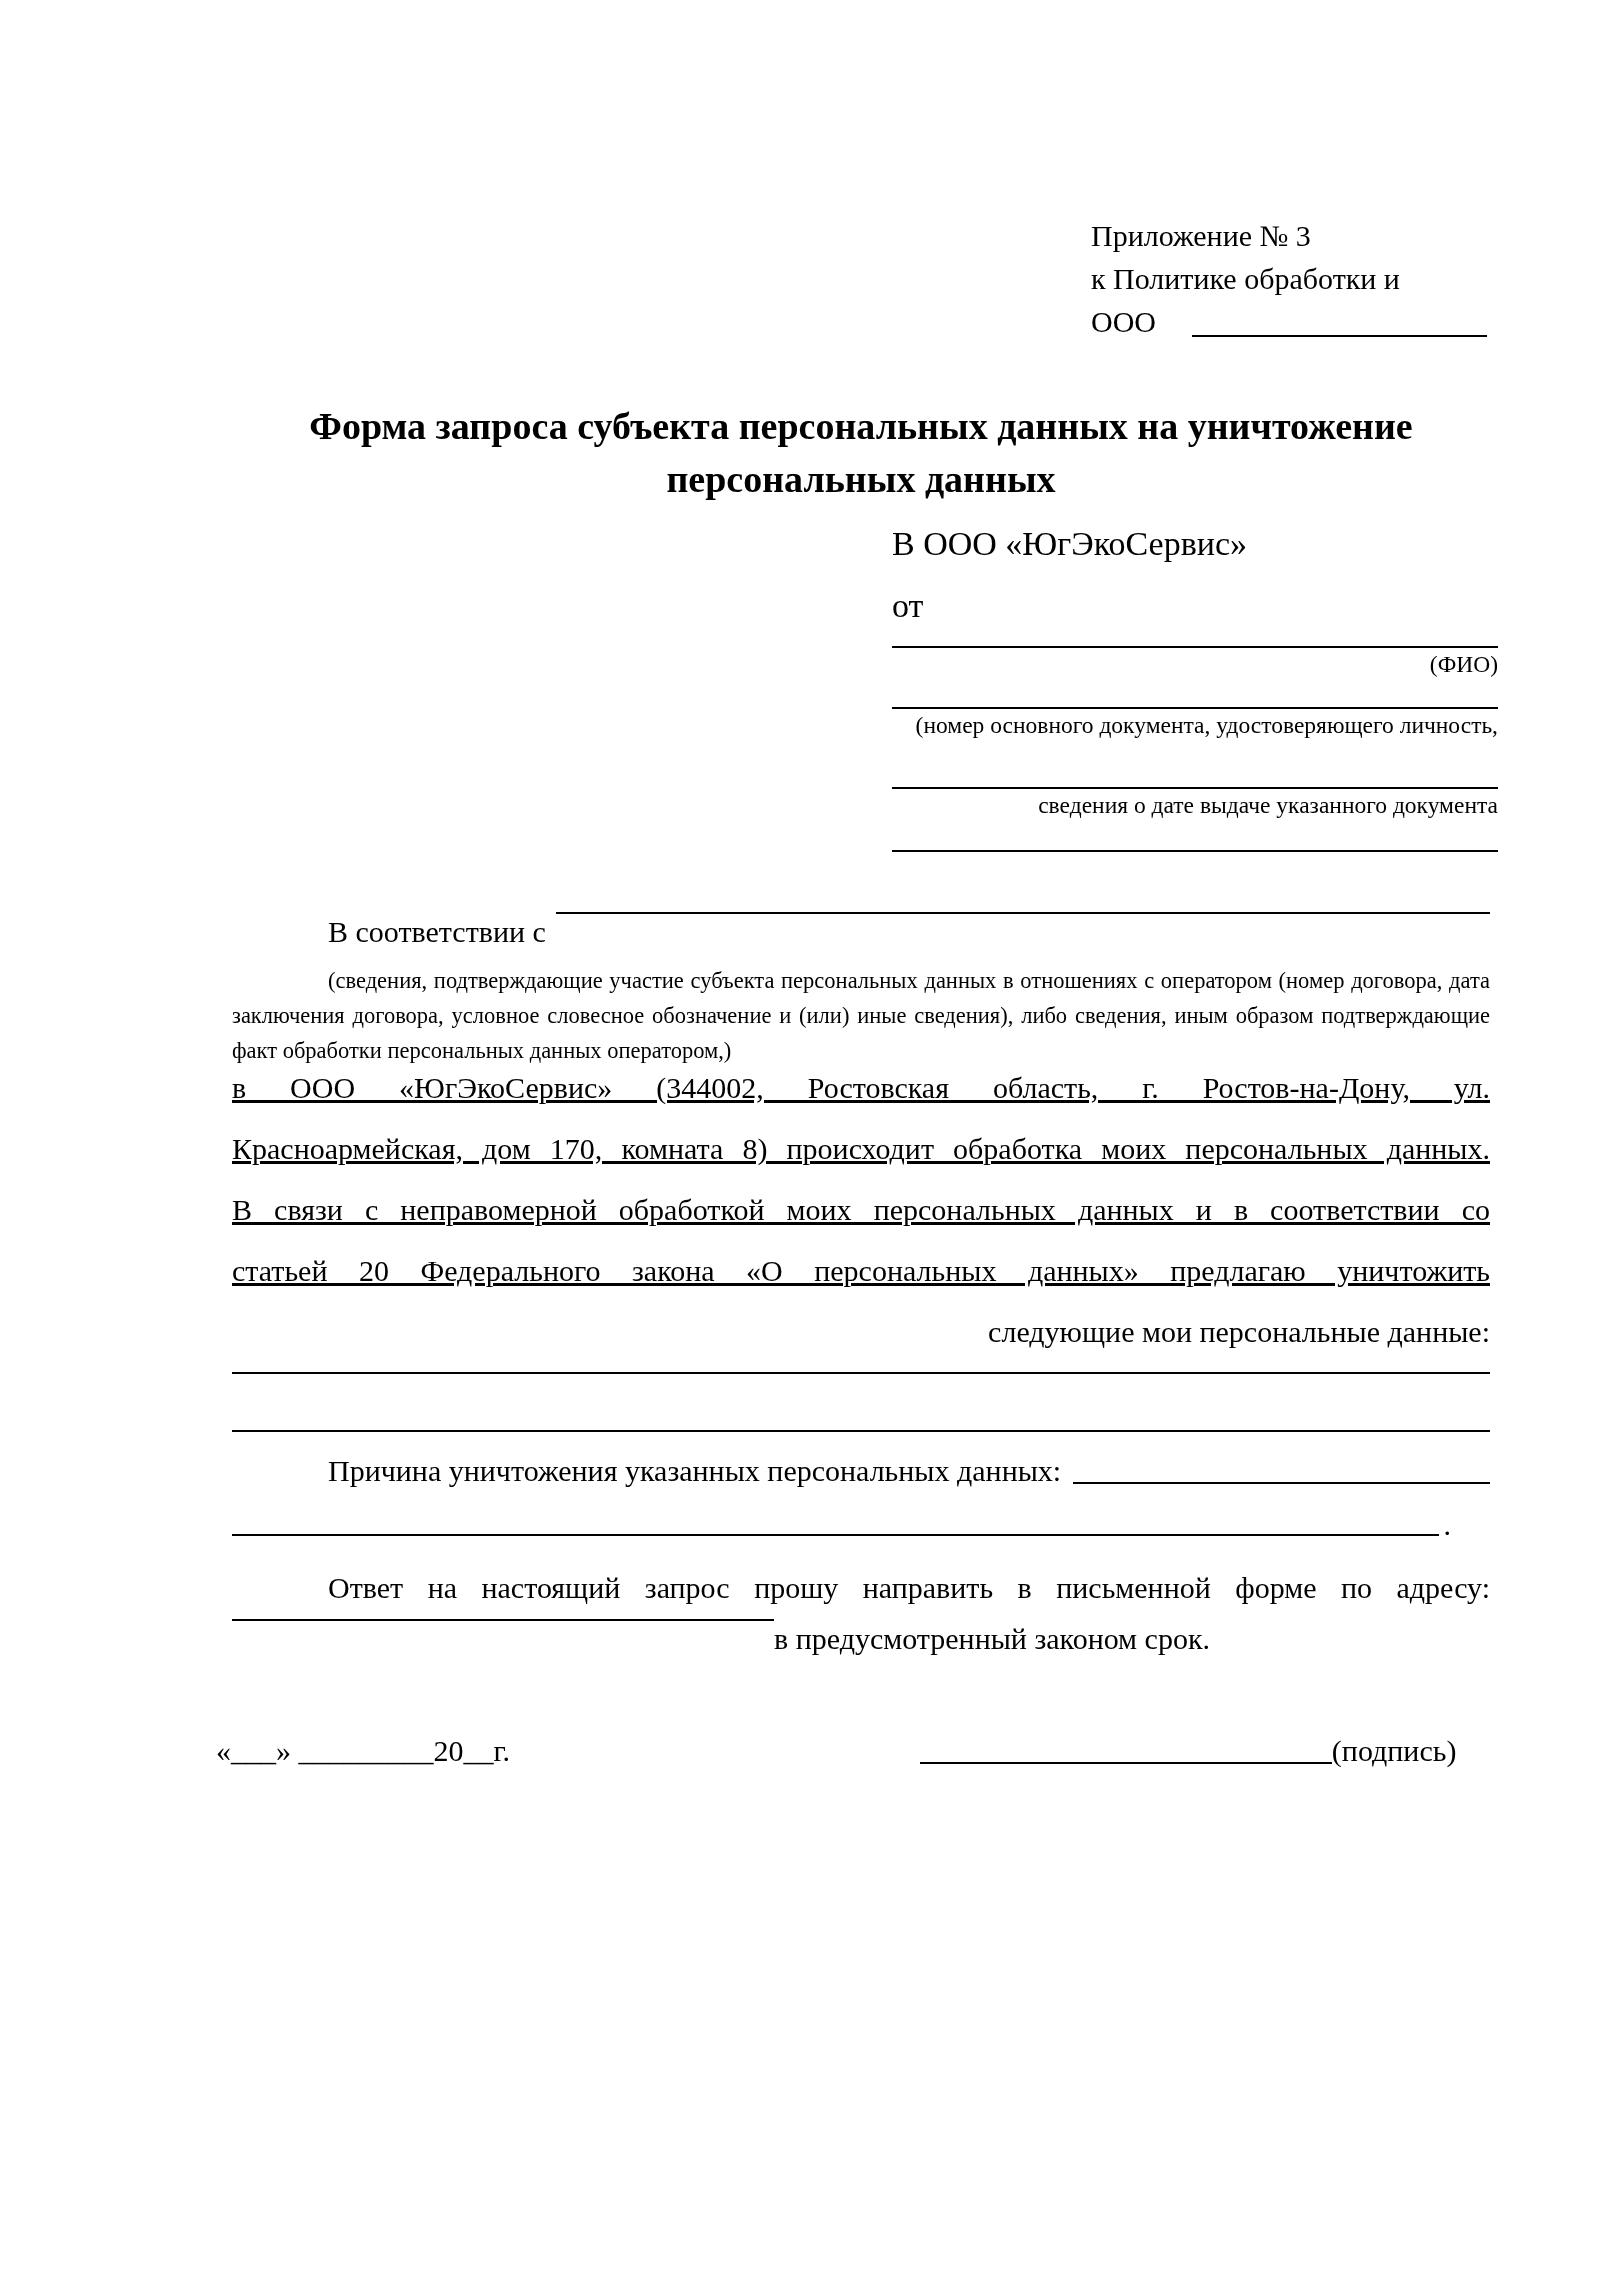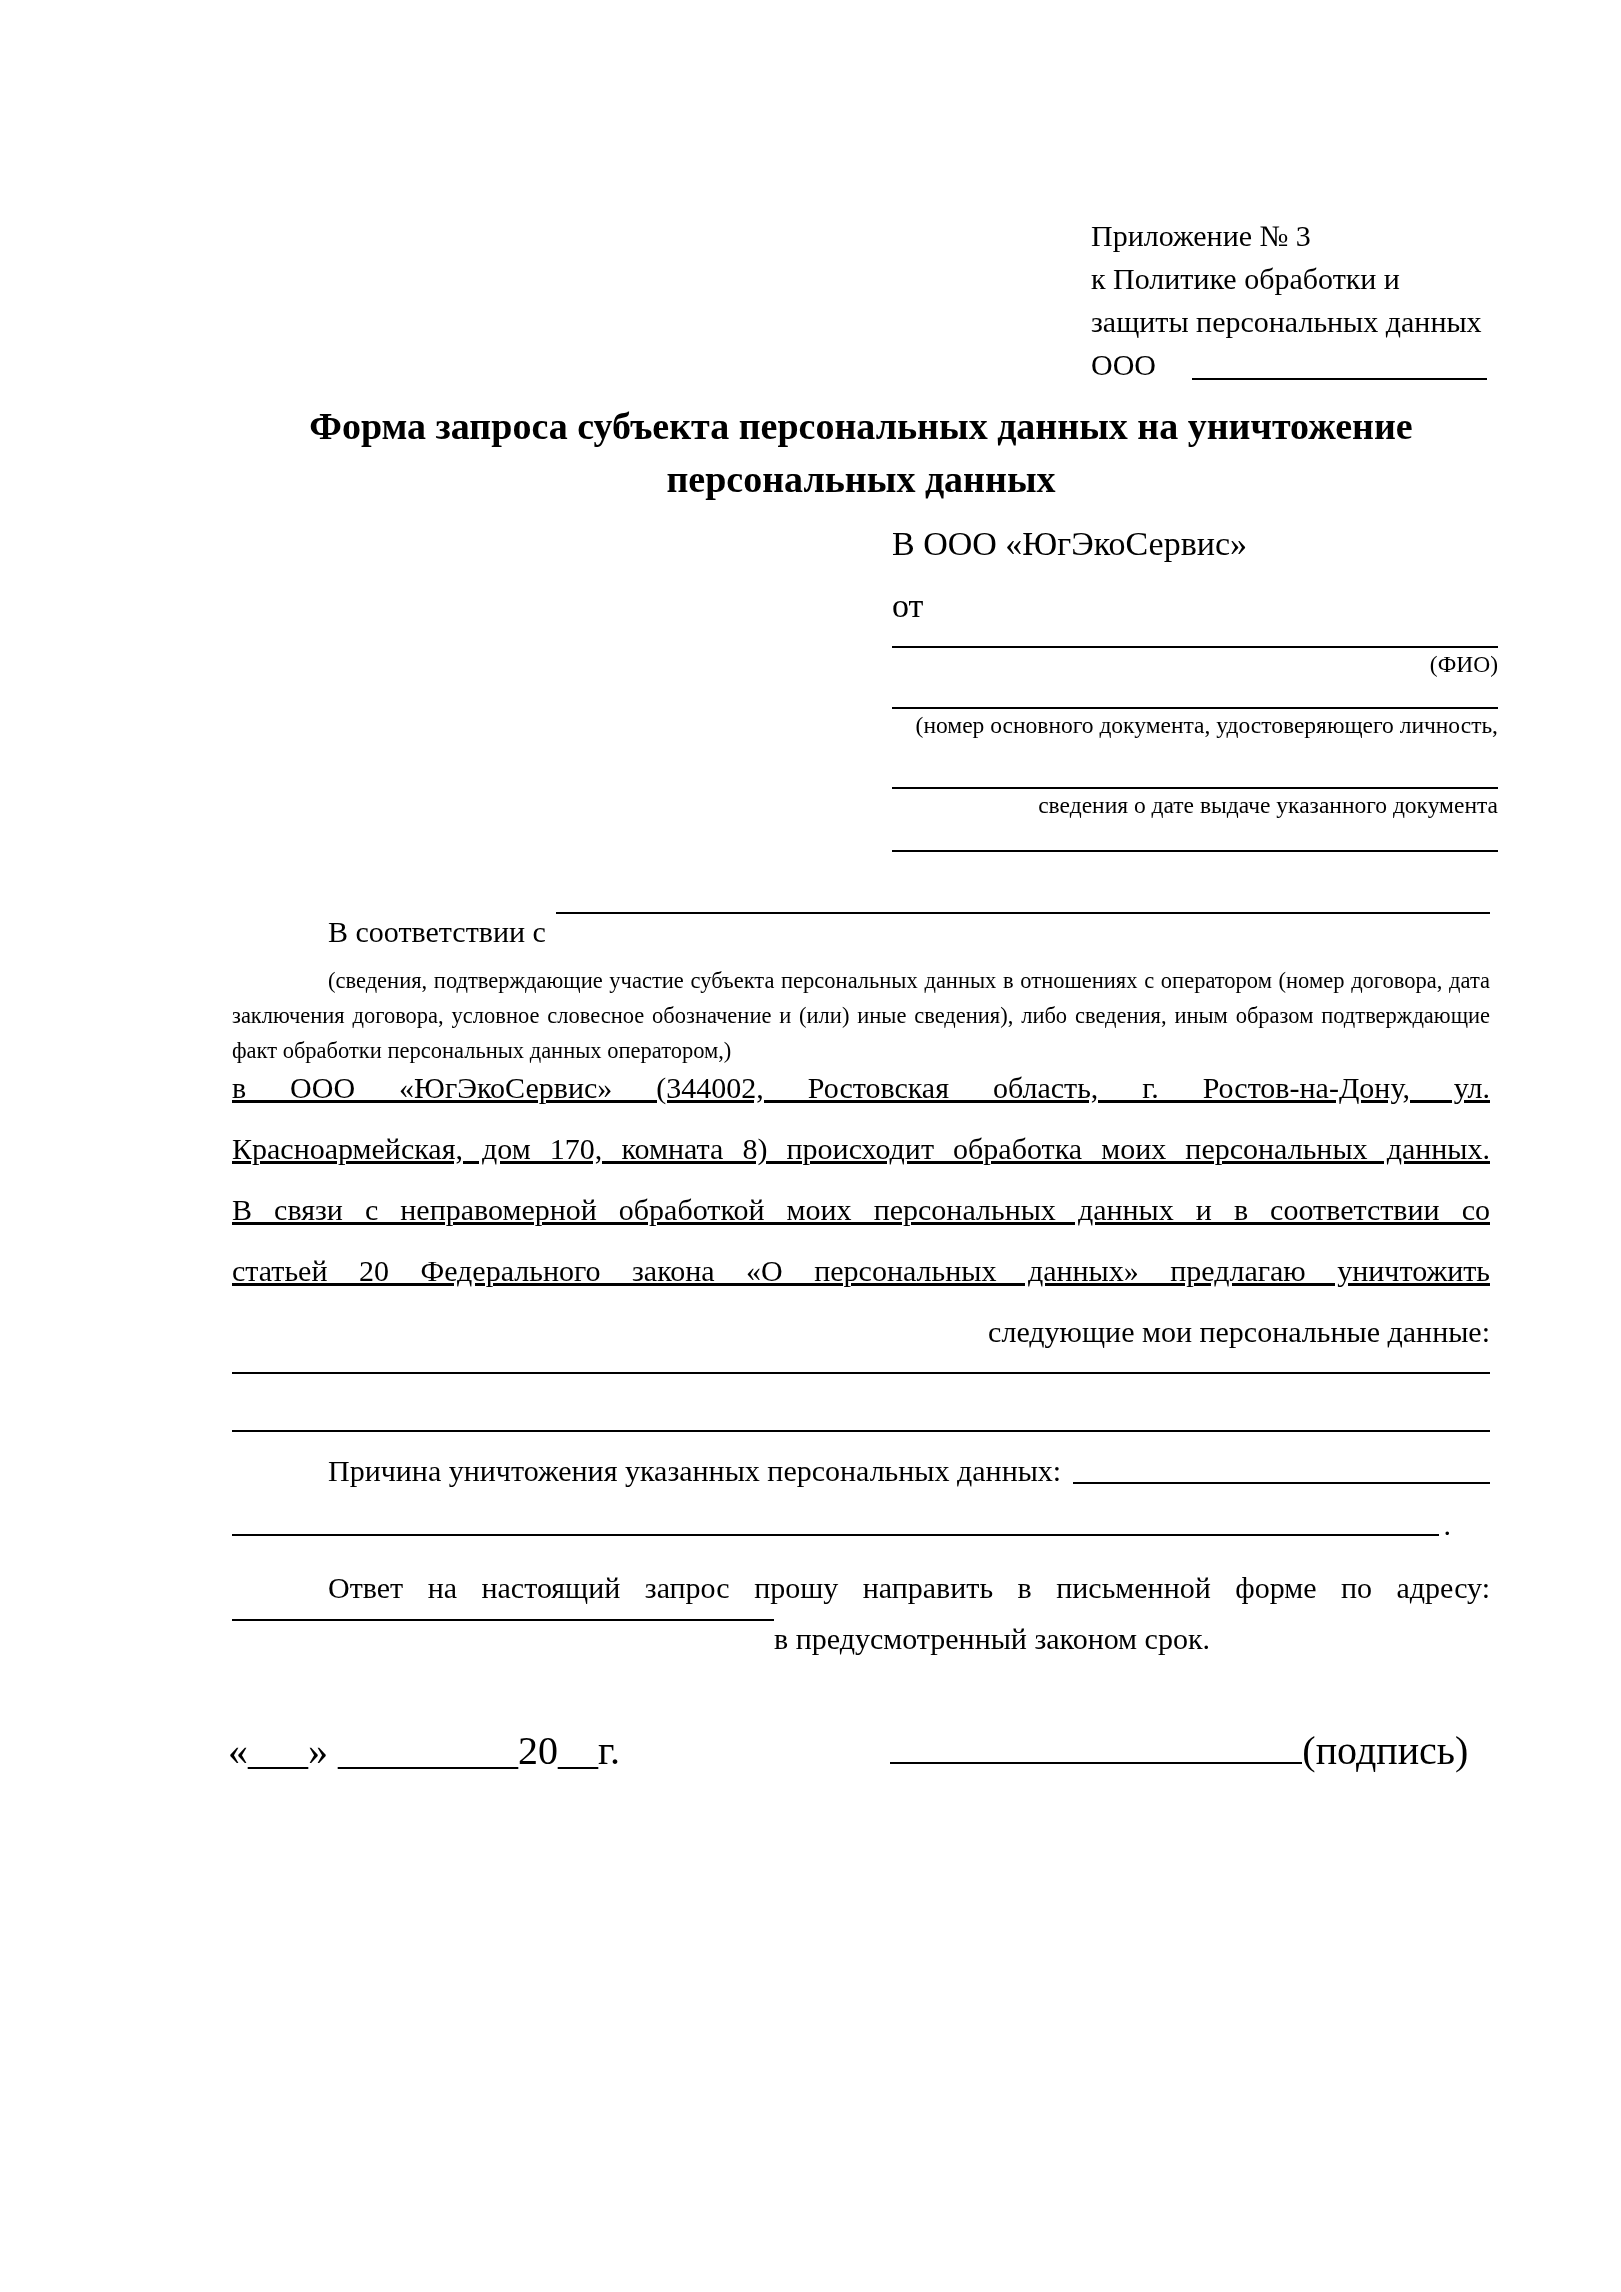--- a/index.html
+++ b/index.html
@@ -84,36 +84,35 @@
     text-align: justify; text-align-last: justify;
   }
   .answer2 {
     position: absolute; left: 232px; top: 1619px; width: 1258px;
     font-size: 30px; line-height: 39px; display: flex; align-items: flex-start;
   }
   .ul-fixed { width: 542px; border-bottom: 2.9px solid #000; height: 0; margin-bottom: 5.9px; }
 
   
   .bottom-row {
-    position: absolute; left: 228px; top: 1731px; width: 1258px;
+    position: absolute; left: 216px; top: 1731px; width: 1258px;
     padding-right: 17.6px; box-sizing: border-box;
-    display: flex; align-items: flex-end; font-size: 40px; line-height: 39px;
+    display: flex; align-items: flex-end; font-size: 30px; line-height: 39px;
   }
   .spacer { flex: 1; }
   .sig-line { width: 412px; border-bottom: 2.9px solid #000; height: 0; margin-bottom: 5.9px; }
 </style>
 </head>
 <body>
 
 <div class="page">
 
   <div class="appendix">
     <div>Приложение № 3</div>
     <div>к Политике обработки и</div>
-    <div>защиты персональных данных</div>
     <div class="org-row">
       <span>ООО</span>
       <span class="hl"></span>
     </div>
   </div>
 
   <h1 class="title">Форма запроса субъекта персональных данных на уничтожение персональных данных</h1>
 
   <div class="addr-to">В ООО «ЮгЭкоСервис»</div>
   <div class="addr-from">от</div>

